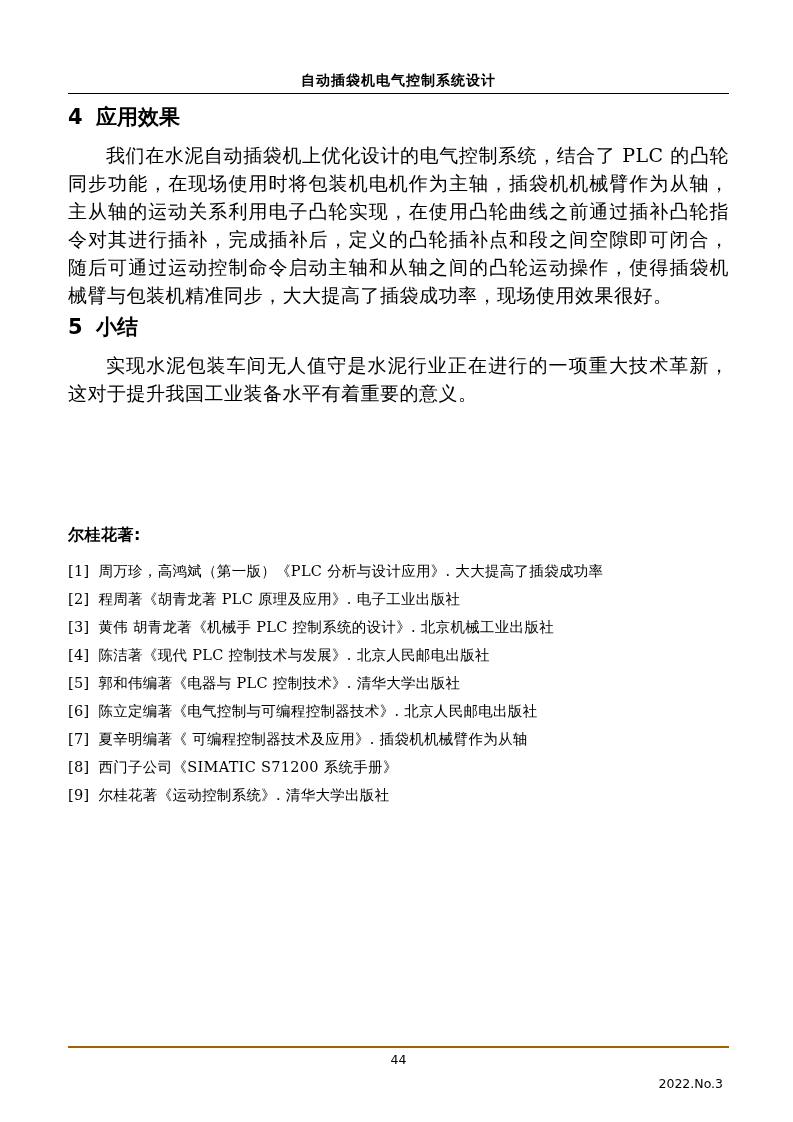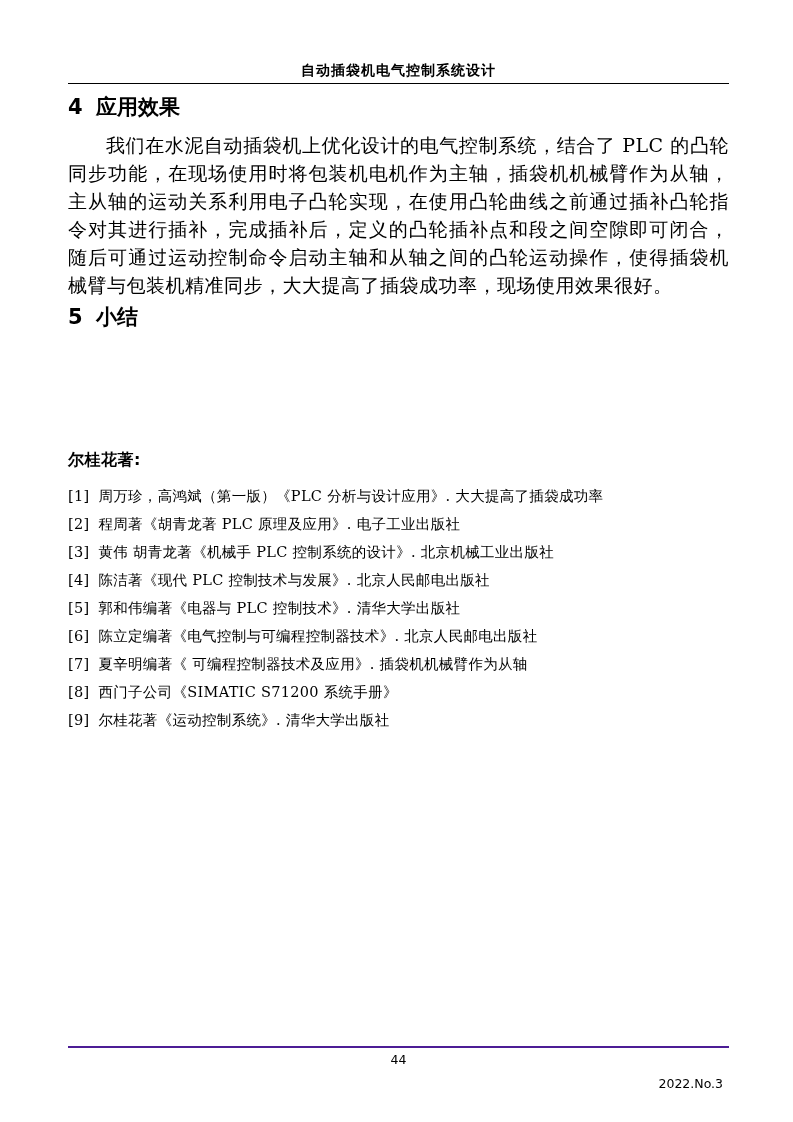--- a/index.html
+++ b/index.html
@@ -10,21 +10,21 @@
     height: 1122px;
     background: #ffffff;
     font-family: "DejaVu Serif", "Liberation Serif", serif;
     color: #000000;
     overflow: hidden;
   }
   .content {
     position: absolute;
     left: 68px;
     right: 64px;
-    top: 1px;
+    top: 11px;
   }
   .running-header {
     padding-top: 60px;
     padding-bottom: 3px;
     border-bottom: 1px solid #000000;
     text-align: center;
   }
   .running-header .title {
     font-family: "DejaVu Sans", "Liberation Sans", sans-serif;
     font-size: 14px;
@@ -68,21 +68,21 @@
     line-height: 28px;
     letter-spacing: 0.3px;
   }
   .ref-item .marker { flex: 0 0 auto; margin-right: 9px; }
   .ref-item .ref-text { flex: 1 1 auto; }
   .page-footer {
     position: absolute;
     left: 68px;
     right: 64px;
     top: 1046px;
-    border-top: 2px solid #4c1d95;
+    border-top: 2px solid #a16207;
     height: 30px;
     font-family: "DejaVu Sans", "Liberation Sans", sans-serif;
     font-size: 12.5px;
   }
   .page-footer .page-num {
     position: absolute;
     left: 50%;
     transform: translateX(-50%);
     top: 4px;
   }
@@ -109,20 +109,21 @@
         <span class="sec-title">应用效果</span>
       </div>
       <div class="para">我们在水泥自动插袋机上优化设计的电气控制系统，结合了 PLC 的凸轮同步功能，在现场使用时将包装机电机作为主轴，插袋机机械臂作为从轴，主从轴的运动关系利用电子凸轮实现，在使用凸轮曲线之前通过插补凸轮指令对其进行插补，完成插补后，定义的凸轮插补点和段之间空隙即可闭合，随后可通过运动控制命令启动主轴和从轴之间的凸轮运动操作，使得插袋机械臂与包装机精准同步，大大提高了插袋成功率，现场使用效果很好。</div>
     </div>
 
     <div class="section section-5">
       <div class="section-heading">
         <span class="sec-num">5</span>
         <span class="sec-title">小结</span>
       </div>
+      <div class="para">实现水泥包装车间无人值守是水泥行业正在进行的一项重大技术革新，这对于提升我国工业装备水平有着重要的意义。</div>
     </div>
 
     <div class="references">
       <div class="ref-heading">尔桂花著:</div>
       <div class="ref-list">
         <div class="ref-item">
           <span class="marker">[1]</span>
           <span class="ref-text">周万珍，高鸿斌（第一版）《PLC 分析与设计应用》. 大大提高了插袋成功率</span>
         </div>
         <div class="ref-item">

